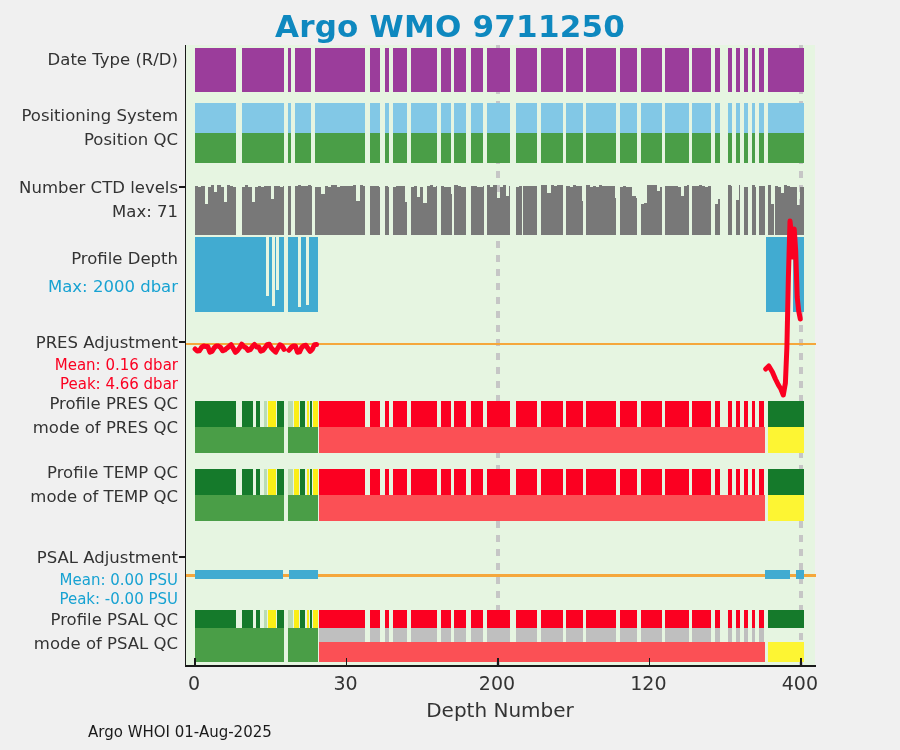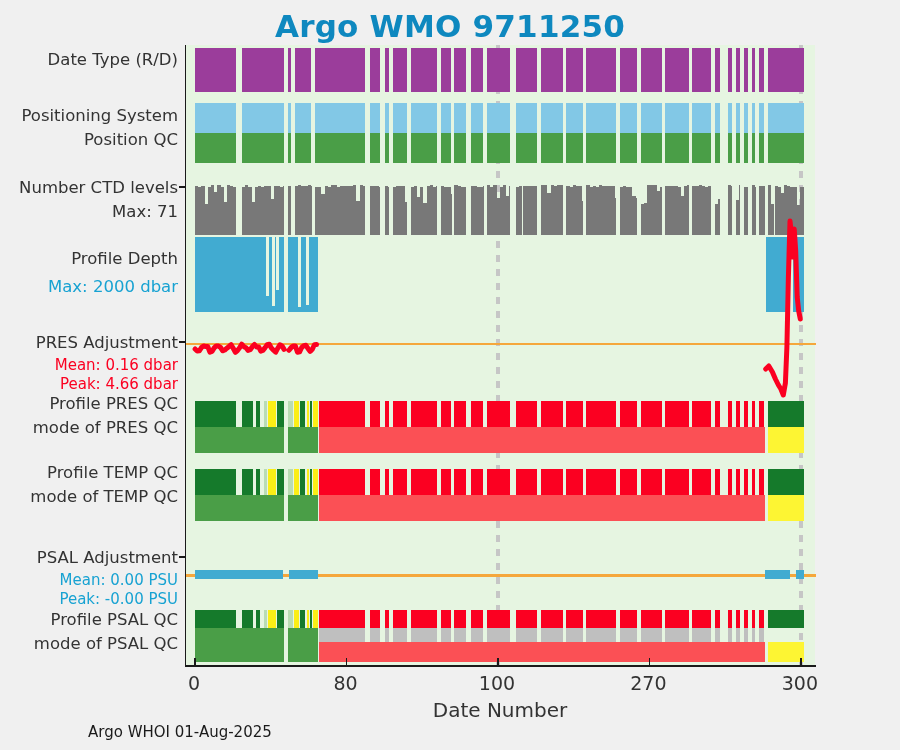--- a/index.html
+++ b/index.html
@@ -568,20 +568,20 @@
         <div class="xtick" style="left: 8.28654px;"></div>
         <div class="xtick" style="left: 159.729px;"></div>
         <div class="xtick" style="left: 311.171px;"></div>
         <div class="xtick" style="left: 462.613px;"></div>
         <div class="xtick" style="left: 614.056px;"></div>
       </div>
   </div>
 
   <div id="xlabels">
       <div class="xlab" style="left: 194.087px;">0</div>
-      <div class="xlab" style="left: 345.529px;">80</div>
-      <div class="xlab" style="left: 496.971px;">100</div>
-      <div class="xlab" style="left: 648.413px;">270</div>
-      <div class="xlab" style="left: 799.856px;">300</div>
+      <div class="xlab" style="left: 345.529px;">30</div>
+      <div class="xlab" style="left: 496.971px;">200</div>
+      <div class="xlab" style="left: 648.413px;">120</div>
+      <div class="xlab" style="left: 799.856px;">400</div>
     </div>
-  <div class="xtitle">Date Number</div>
+  <div class="xtitle">Depth Number</div>
   <div class="footer">Argo WHOI 01-Aug-2025</div>
 </div>
 
 </body></html>

